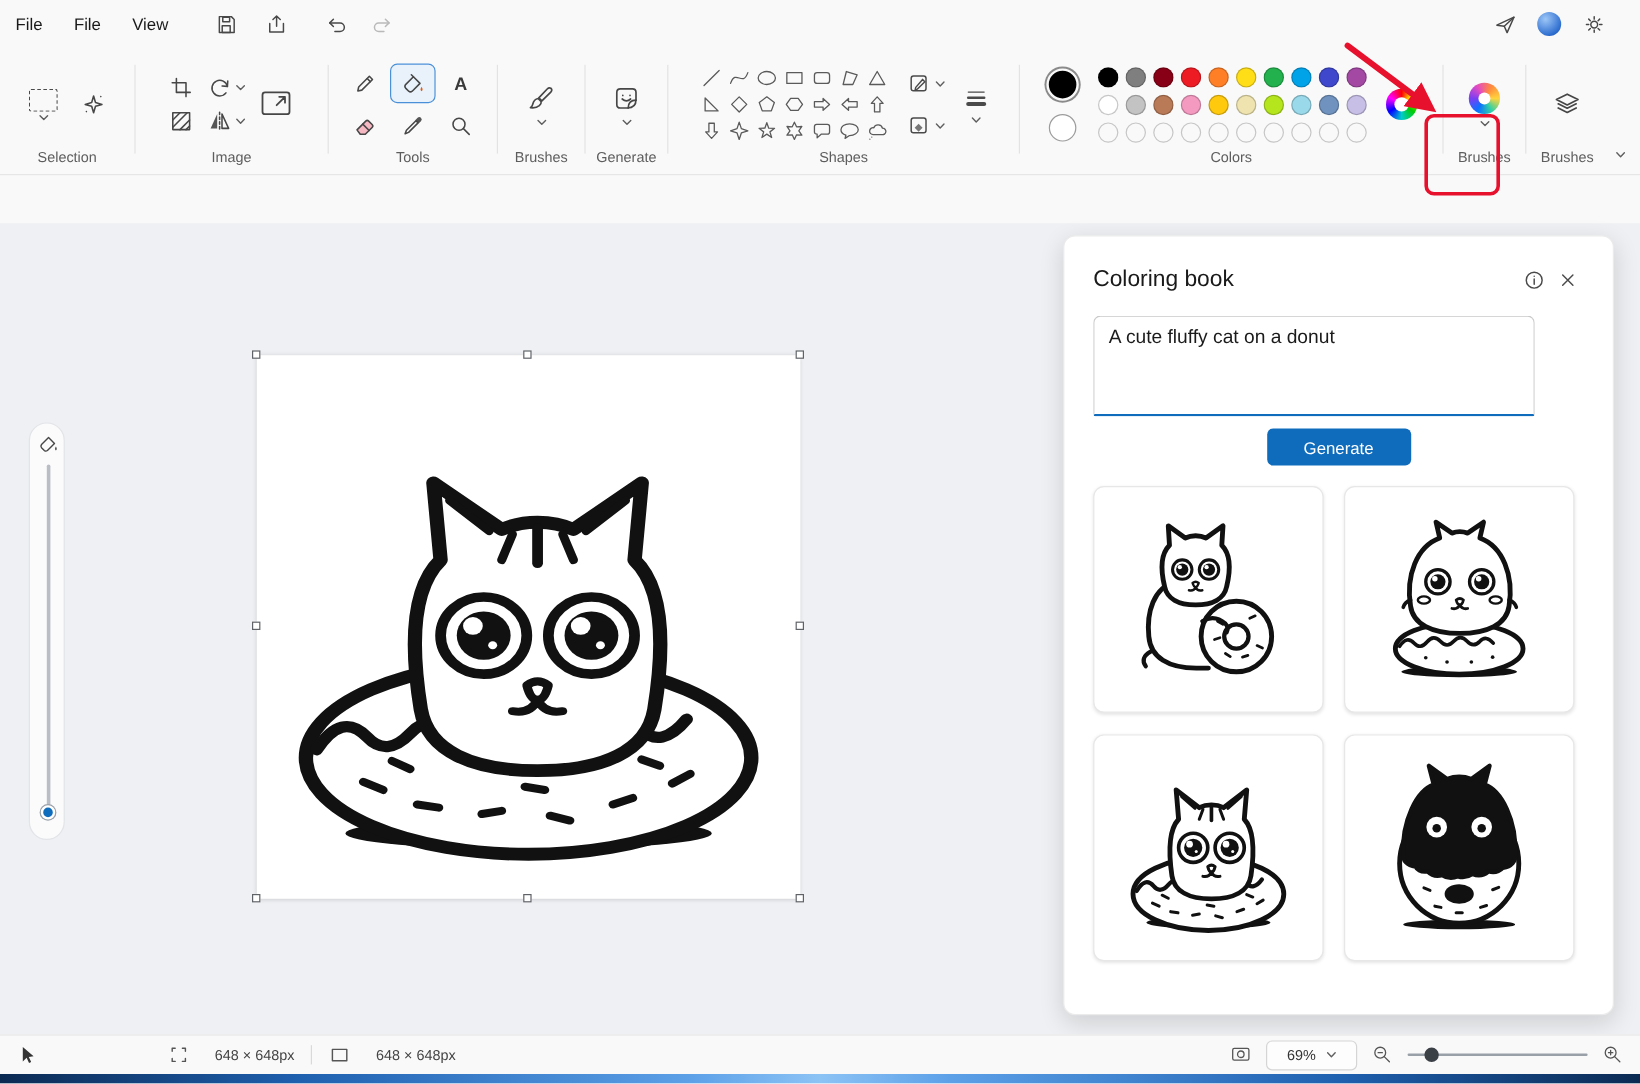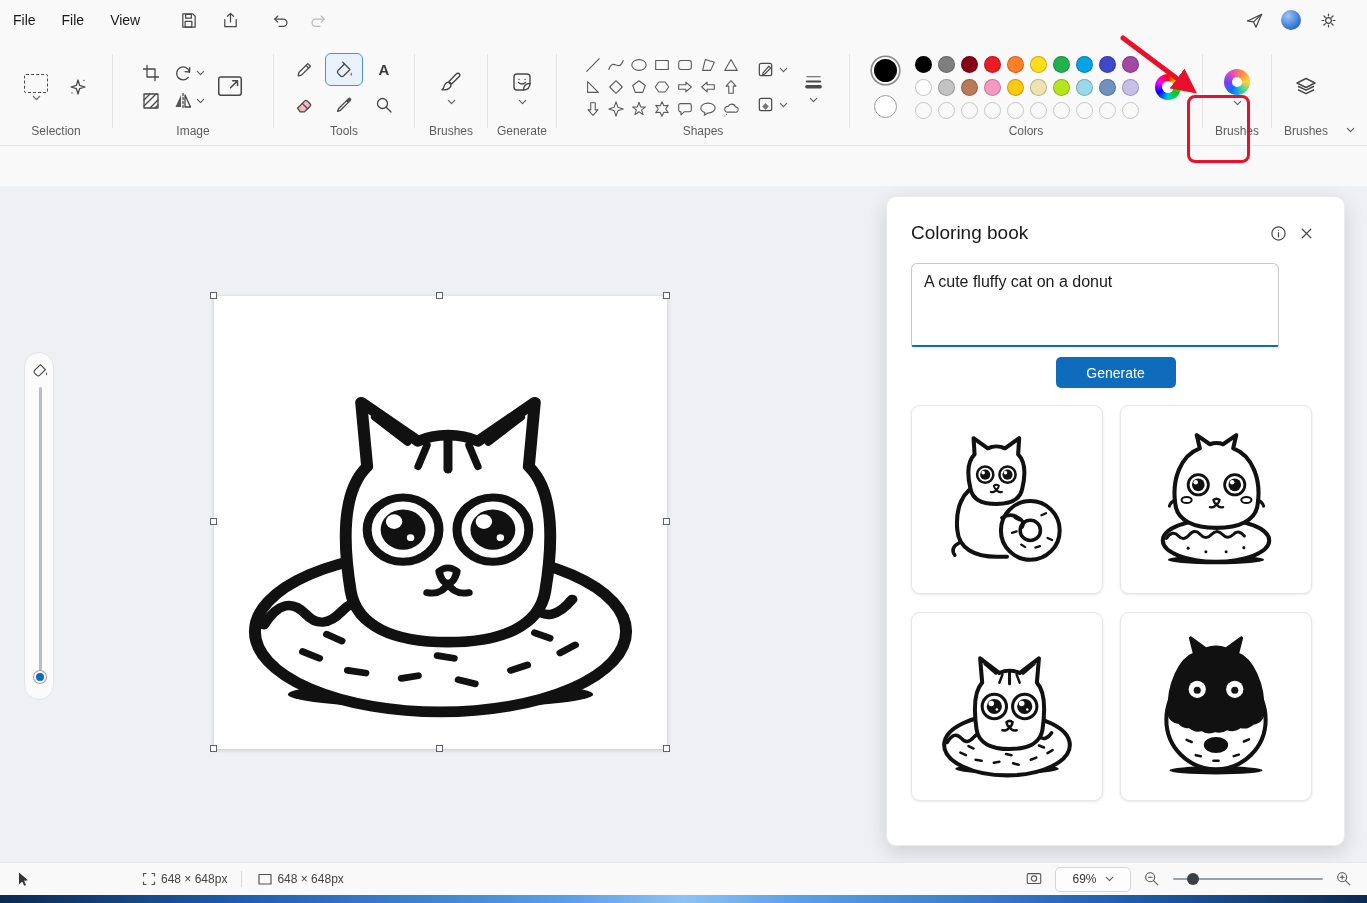--- a/index.html
+++ b/index.html
@@ -113,21 +113,21 @@
   .prompt-box{margin-top:16px;width:368px;height:84px;background:#fff;border:1px solid #c9c9c9;border-bottom:2px solid var(--accent,#0f6cbd);border-radius:6px 6px 2px 2px;padding:9px 12px;font-size:16px;color:#1b1b1b}
   .generate-row{display:flex;justify-content:center;margin-top:10px}
   .generate-btn{width:120px;height:31px;background:var(--accent,#0f6cbd);color:#fff;font-size:14px;border:none;border-radius:5px;display:flex;align-items:center;justify-content:center}
   .thumb-grid{margin-top:17px;display:grid;grid-template-columns:192px 192px;gap:18px 17px}
   .thumb-card{width:192px;height:189px;background:#fff;border:1px solid #e7e7e7;border-radius:9px;box-shadow:0 1px 3px rgba(0,0,0,.10);display:flex;align-items:center;justify-content:center}
   .thumb-card svg{width:152px;height:152px}
 
   
   .statusbar{position:absolute;left:0;top:862px;width:1367px;height:33px;background:var(--chrome-bg,#f9f9f9);border-top:1px solid #e6e6e6;display:flex;align-items:center;padding:0 14px;font-size:12px;color:#444}
   .sb-icon{width:18px;height:18px;fill:none;stroke:#555;stroke-width:1.2;stroke-linecap:round;stroke-linejoin:round}
-  .sb-item{display:flex;align-items:center;gap:3px}
+  .sb-item{display:flex;align-items:center;gap:21px}
   .sb-sep{width:1px;height:16px;background:#d9d9d9;margin:0 14px}
   .sb-right{margin-left:auto;display:flex;align-items:center;gap:12px}
   .zoom-dd{display:flex;align-items:center;justify-content:center;gap:8px;width:76px;height:25px;background:#fdfdfd;border:1px solid #d5d5d5;border-radius:5px;font-size:12px;color:#333}
   .zslider{position:relative;width:150px;height:14px}
   .ztrack{position:absolute;left:0;top:6px;width:150px;height:2px;background:#9aa0a8;border-radius:1px}
   .zthumb{position:absolute;left:14px;top:1px;width:12px;height:12px;border-radius:50%;background:#3b3f46}
 
   
   .desktop-strip{position:absolute;left:0;top:895px;width:1367px;height:8px;background:linear-gradient(90deg,#0b2a52 0%,#1e5fae 18%,#5ca0e8 42%,#8cc3f5 50%,#5ca0e8 58%,#1e5fae 82%,#0b2a52 100%)}
 

